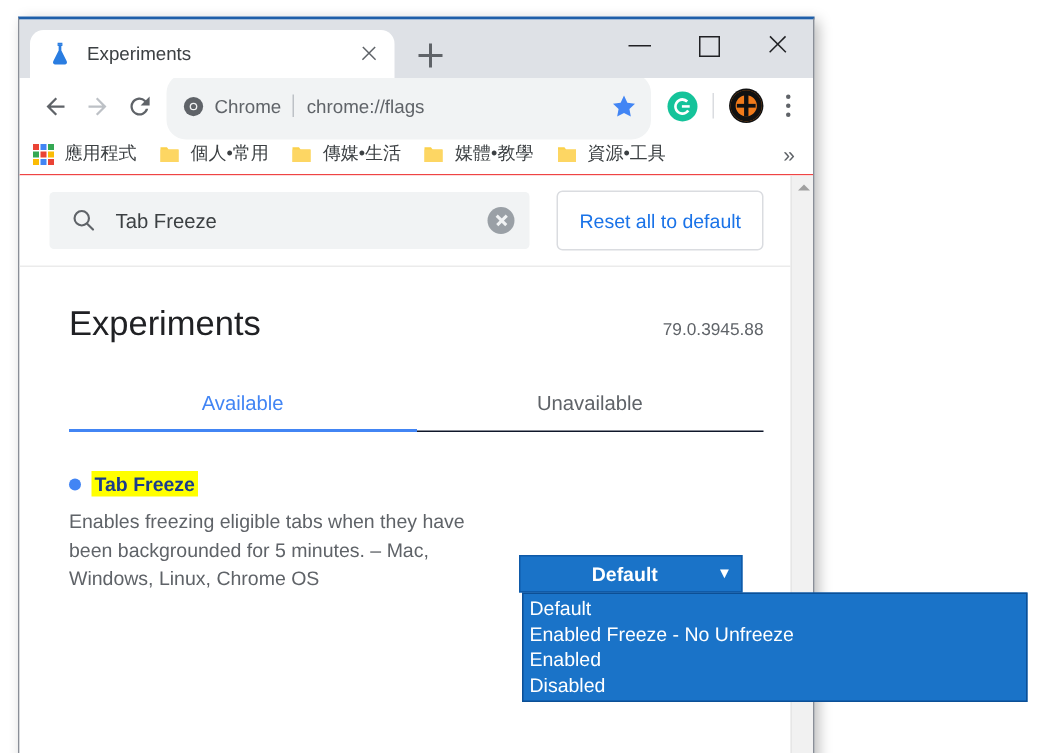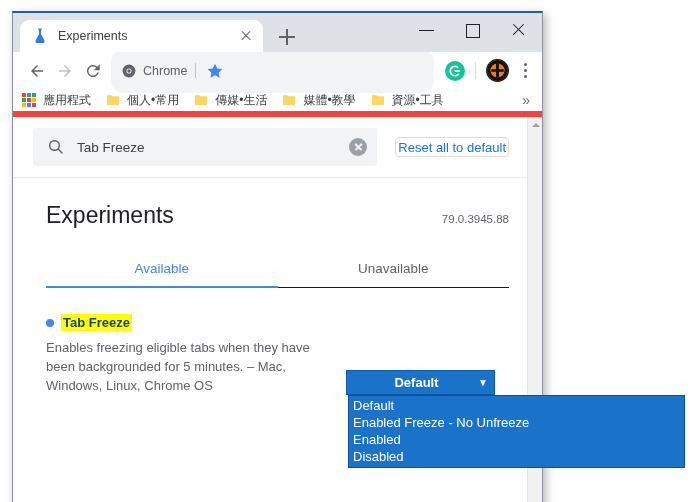--- a/index.html
+++ b/index.html
@@ -166,21 +166,21 @@
     width: 3px; height: 3px; border-radius: 50%; background: #5f6368;
   }
 
   
   #bookmarks-bar {
     height: 28px;
     background: #ffffff;
     display: flex;
     align-items: center;
     padding: 0 8px 0 9px;
-    border-bottom: 6px solid #ef4444;
+    border-bottom: 1px solid #ef4444;
   }
   .bm {
     display: flex; align-items: center;
     margin-right: 14px; cursor: pointer;
     white-space: nowrap;
   }
   .bm-label { font-size: 12px; color: #3c4043; }
   .bm-folder-icon { width: 16px; height: 16px; margin-right: 6px; flex: 0 0 16px; }
   #apps-grid {
     width: 14px; height: 14px; margin-right: 7px;
@@ -233,22 +233,22 @@
   }
   #search-clear::before, #search-clear::after {
     content: ""; position: absolute; left: 4.5px; top: 8.3px;
     width: 9px; height: 1.5px; background: #f1f3f4;
   }
   #search-clear::before { transform: rotate(45deg); }
   #search-clear::after  { transform: rotate(-45deg); }
   #reset-btn {
     margin-left: 18px;
     flex: 0 0 auto;
-    height: 20px;
-    padding: 0 2px;
+    height: 40px;
+    padding: 0 14px;
     border: 1px solid #dadce0;
     border-radius: 4px;
     background: #ffffff;
     color: #1a73e8;
     font-size: 13px;
     font-family: "Liberation Sans", sans-serif;
     display: flex; align-items: center;
     cursor: pointer;
   }
 
@@ -425,20 +425,21 @@
       </div>
 
       <div id="omnibox">
         <svg id="chrome-page-icon" viewBox="0 0 24 24">
           <circle cx="12" cy="12" r="11" fill="#5f6368"></circle>
           <circle cx="12" cy="12" r="4.4" fill="#f1f3f4"></circle>
           <circle cx="12" cy="12" r="2.9" fill="#5f6368"></circle>
         </svg>
         <span id="omnibox-scheme">Chrome</span>
         <span id="omnibox-sep"></span>
+        <span id="omnibox-url">chrome://flags</span>
         <svg id="bookmark-star" viewBox="0 0 24 24">
           <path d="M12 4l2.45 5.2 5.55.75-4.05 3.85 1.02 5.5L12 16.7 7.03 19.3l1.02-5.5L4 9.95l5.55-.75z" fill="#4285f4"></path>
         </svg>
       </div>
 
       <svg class="ext-icon" viewBox="0 0 24 24">
         <circle cx="12" cy="12" r="10" fill="#15c39a"></circle>
         <path d="M12 6.4a5.6 5.6 0 1 0 4.6 8.8l-1.5-1a3.8 3.8 0 1 1 -.6-4.9l1.3-1.3A5.57 5.57 0 0 0 12 6.4z" fill="#ffffff"></path>
         <rect x="11.6" y="11.1" width="5.2" height="1.7" fill="#ffffff"></rect>
       </svg>

